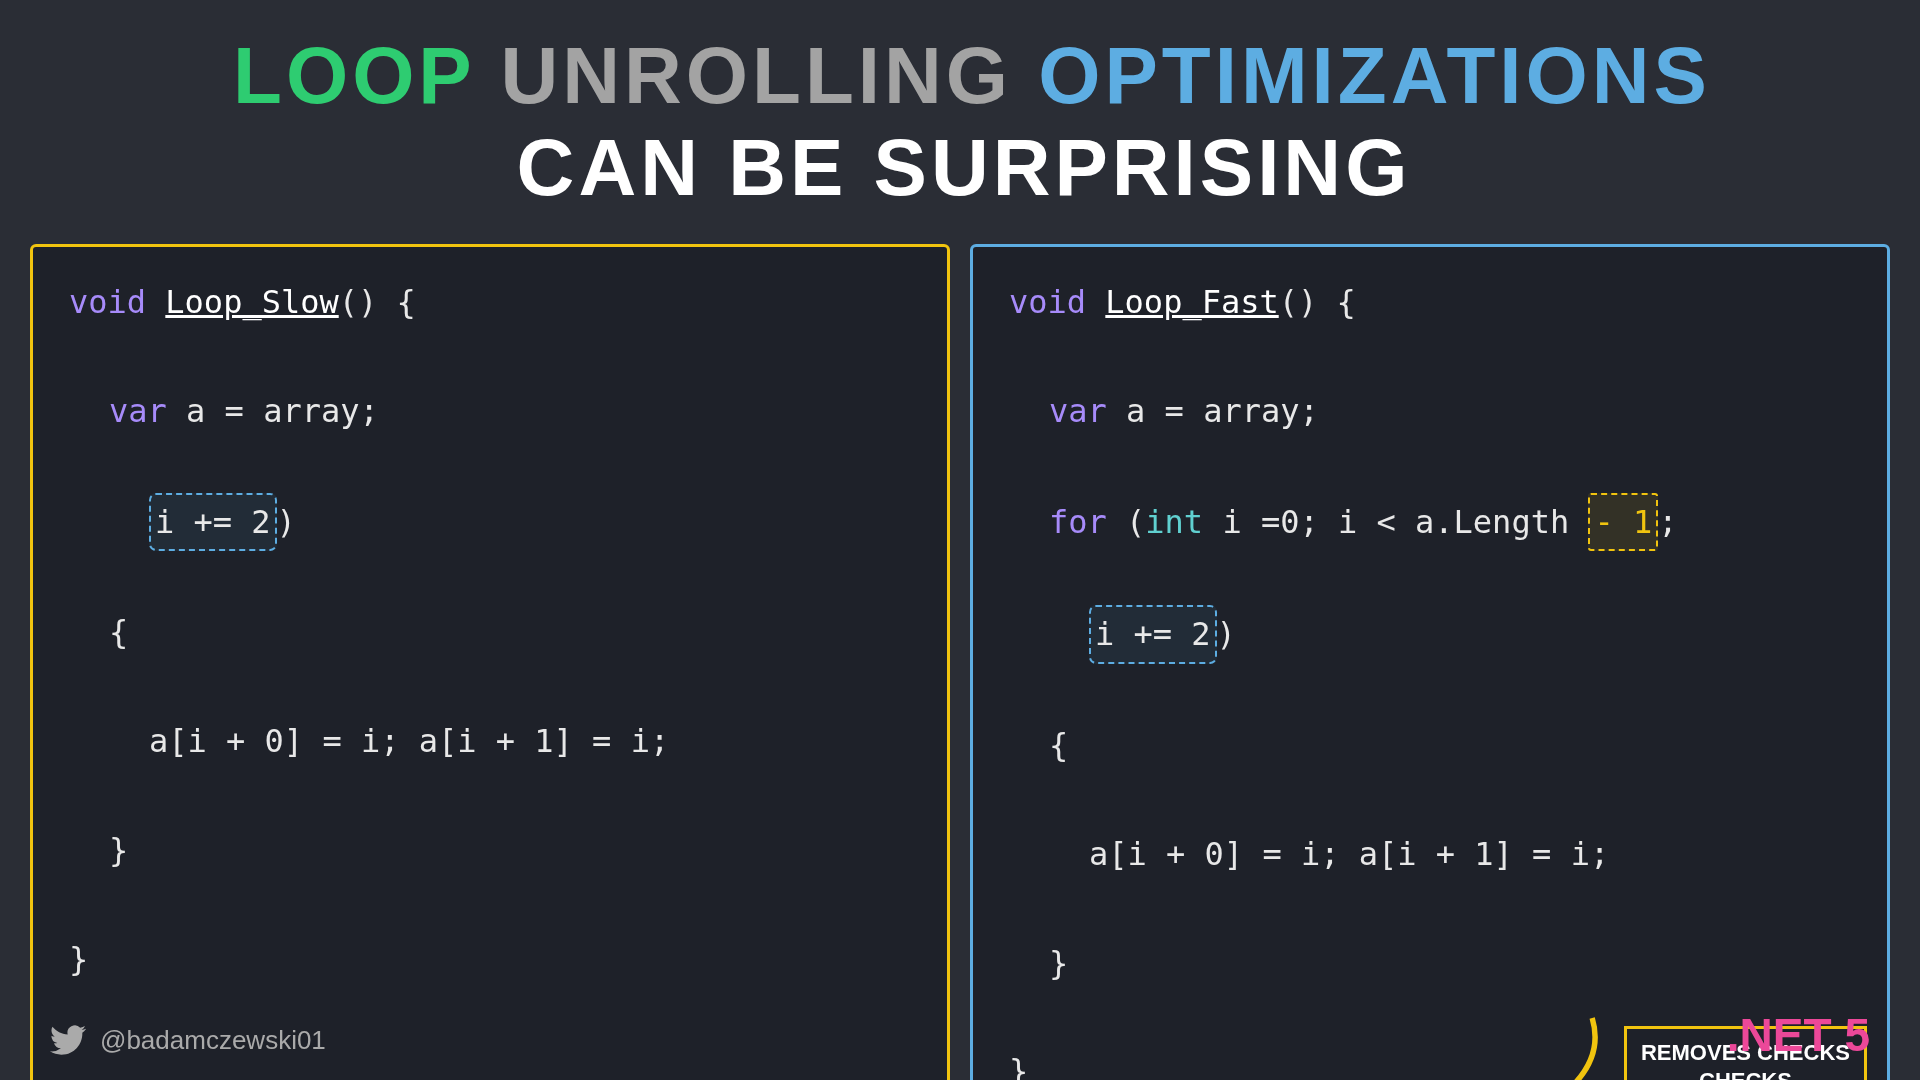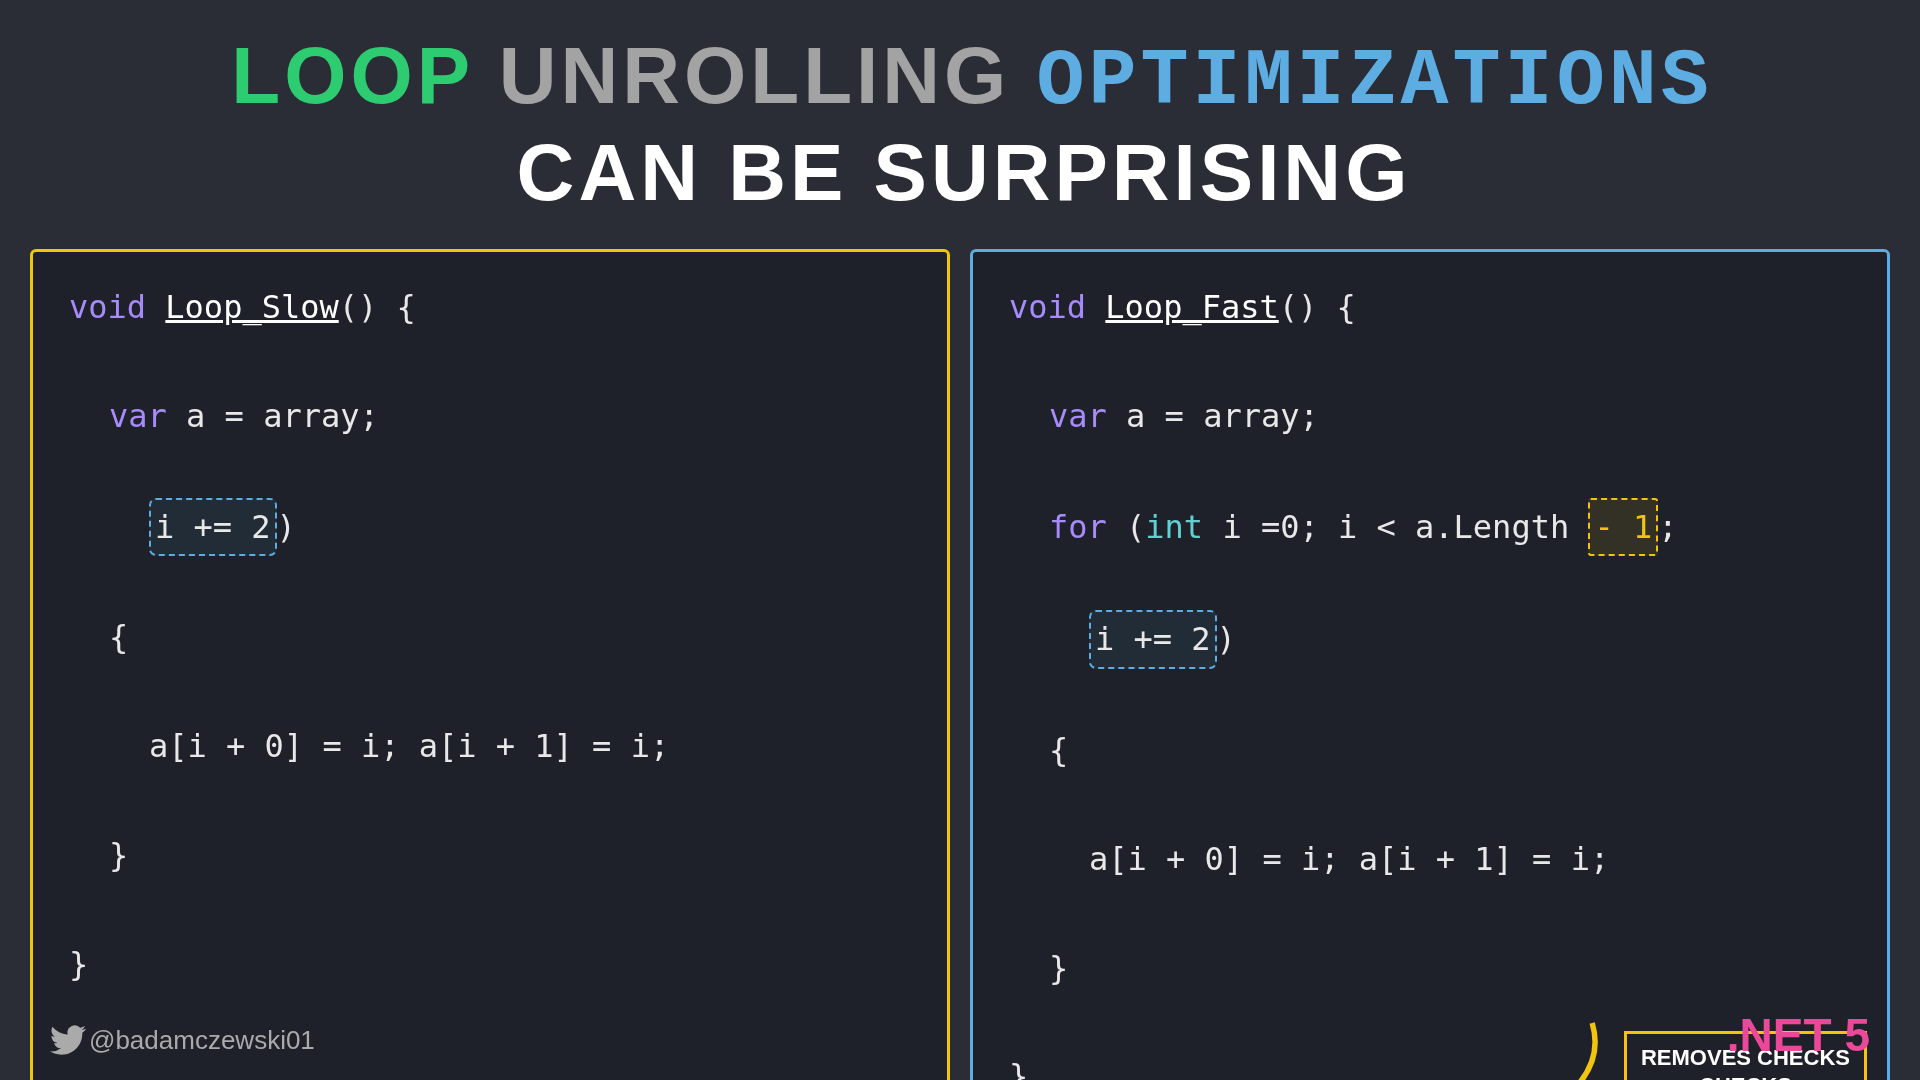--- a/index.html
+++ b/index.html
@@ -30,21 +30,21 @@
       font-size: 80px;
       font-weight: 900;
       font-family: Arial Black, Arial, sans-serif;
       color: #ffffff;
       letter-spacing: 4px;
       padding-left: 8px;
     }
 
     .word-loop { color: #2ecc71; margin-left: 24px; }
     .word-unrolling { color: #a3a3a3; }
-    .word-optimizations { color: #5dade2; font-family: Liberation Mono, monospace; }
+    .word-optimizations { color: #5dade2; }
 
     
     .code-panels {
       display: flex;
       gap: 20px;
       padding: 0 30px;
       margin-top: 10px;
     }
 
     .code-panel {
@@ -119,21 +119,21 @@
       line-height: 1.3;
     }
 
     
     .footer {
       position: absolute;
       bottom: 22px;
       left: 50px;
       display: flex;
       align-items: center;
-      gap: 3px;
+      gap: 14px;
       color: #aaaaaa;
       font-family: Arial, sans-serif;
       font-size: 26px;
     }
 
     .twitter-icon {
       width: 36px;
       height: 36px;
       fill: #aaaaaa;
     }

